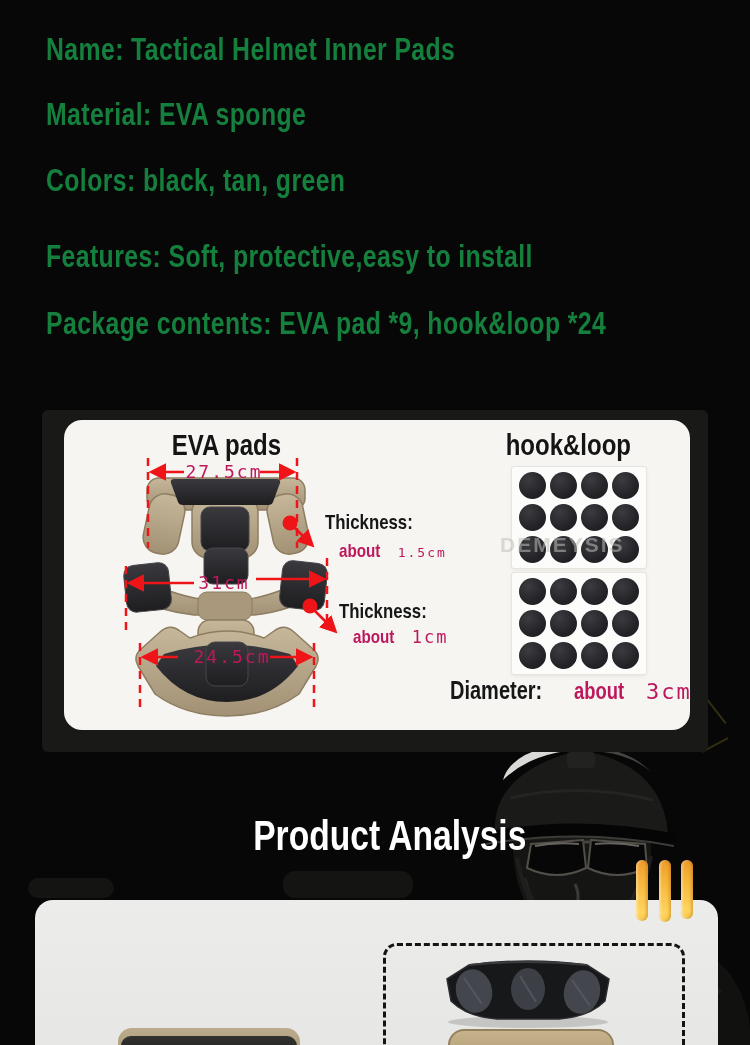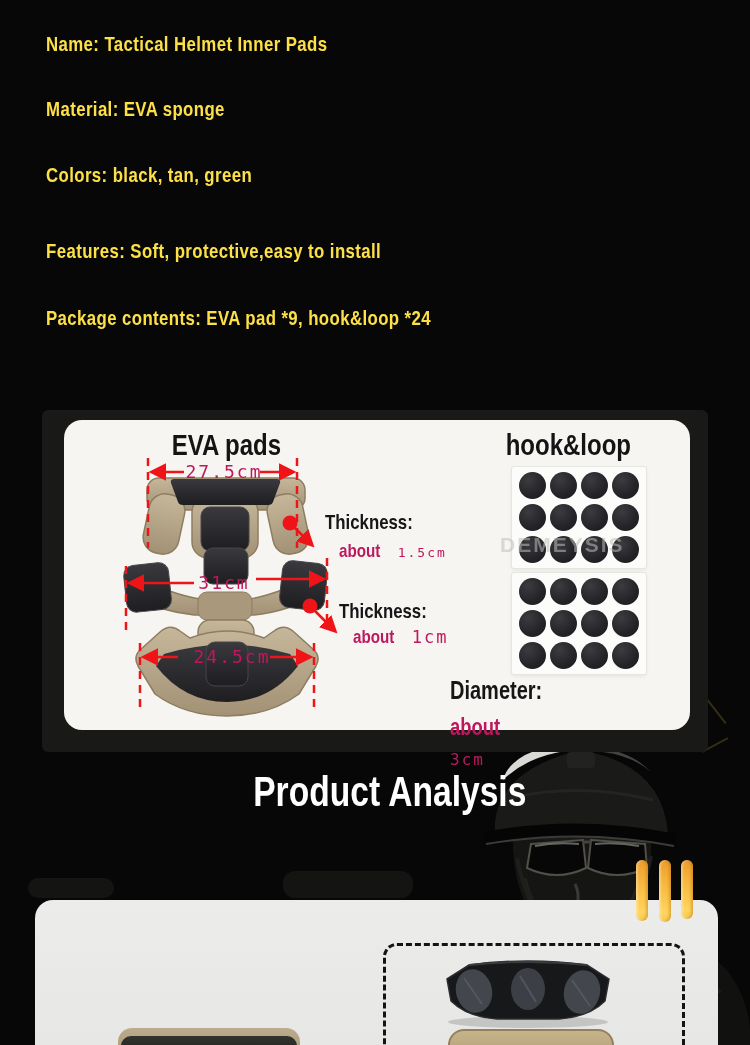--- a/index.html
+++ b/index.html
@@ -5,42 +5,42 @@
   * { margin:0; padding:0; box-sizing:border-box; }
   html,body { width:750px; height:1045px; }
   body { position:relative; width:750px; height:1045px; background:#070707; overflow:hidden;
          font-family:"Liberation Sans", sans-serif; }
 
   .abs { position:absolute; }
   .cx  { display:inline-block; transform:scaleX(.80); transform-origin:0 50%; white-space:nowrap; }
   .cxc { display:inline-block; transform:scaleX(.80); transform-origin:50% 50%; white-space:nowrap; }
 
   
-  .spec { left:46px; color:#fde047; font-weight:bold; font-size:21px; letter-spacing:.5px; }
+  .spec { left:46px; color:#15803d; font-weight:bold; font-size:31px; letter-spacing:.5px; }
 
   
   .blob { background:#141412; border-radius:12px; }
   .camo { background:rgba(150,128,48,.32); height:2px; border-radius:2px; }
 
   
   .band1  { left:42px; top:410px; width:666px; height:342px; background:#191917; border-radius:6px; }
   .panel1 { left:64px; top:420px; width:626px; height:310px; background:#f6f5f2; border-radius:18px; }
   .panel-title { color:#141414; font-weight:bold; font-size:30px; text-align:center; }
 
   .redtxt  { color:#be185d; }
   .mono    { font-family:"DejaVu Sans Mono", monospace; letter-spacing:2px; }
   .dim     { font-size:18px; text-align:center; }
   .thick-label { font-size:21px; font-weight:bold; color:#161616;text-align:center; }
   .about   { font-weight:bold; font-size:19px; }
   .thick-val { display:flex; align-items:baseline; gap:7px; }
 
-  .diam { display:flex; align-items:baseline; gap:9px;flex-direction:column; }
+  .diam { display:flex; align-items:baseline; gap:9px; }
   .diam .lbl { font-size:25px; font-weight:bold; color:#161616; }
   .diam .ab  { font-size:23px; font-weight:bold; }
-  .diam .val { font-size:16px; }
+  .diam .val { font-size:22px; }
 
   
   .sheet { background:#fcfcfa; box-shadow:0 0 0 1px #e6e5e0, 0 2px 4px rgba(0,0,0,.08);
            display:grid; grid-template-columns:repeat(4,27px); gap:5px 4px; padding:5px 7px; border-radius:2px; }
   .sheet .dot { width:27px; height:27px; border-radius:50%;
            background:radial-gradient(circle at 35% 30%, #3c3c40, #232327 62%, #1b1b1e); }
   .watermark { font-weight:bold; font-size:21px; letter-spacing:2px; color:rgba(190,190,186,.55); }
 
   
   .analysis-title { color:#fff; font-weight:bold; font-size:42px; text-align:center; }
@@ -101,21 +101,21 @@
   <path d="M 31 106 Q 125 90 219 108" stroke="#3b3b38" stroke-width="2" fill="none"></path>
 
   <path d="M 76 106 L 128 102 L 131 130 Q 102 144 72 130 Z" fill="#070707" stroke="#524f49" stroke-width="2"></path>
   <path d="M 136 102 L 190 106 L 192 130 Q 162 144 133 130 Z" fill="#070707" stroke="#524f49" stroke-width="2"></path>
   <path d="M 128 104 L 136 104" stroke="#45433f" stroke-width="3"></path>
   <path d="M 80 108 Q 100 104 124 106 M 140 106 Q 162 104 184 108" stroke="#7d7a74" stroke-width="2" fill="none" opacity=".8"></path>
 
   <path d="M 62 120 Q 70 160 88 186 M 196 118 Q 188 158 168 184" stroke="#1f1e1c" stroke-width="4" fill="none"></path>
 </svg>
 
-<div class="abs analysis-title" style="left:115px;top:768px;width:550px">
+<div class="abs analysis-title" style="left:115px;top:812px;width:550px">
   <span class="cxc">Product Analysis</span>
 </div>
 
 <div class="abs band1"></div>
 <div class="abs panel1">
 
   <div class="abs panel-title" style="left:396px;top:8px;width:216px">
     <span class="cxc">hook&amp;loop</span>
   </div>
   <div class="abs panel-title" style="left:54px;top:8px;width:216px">

